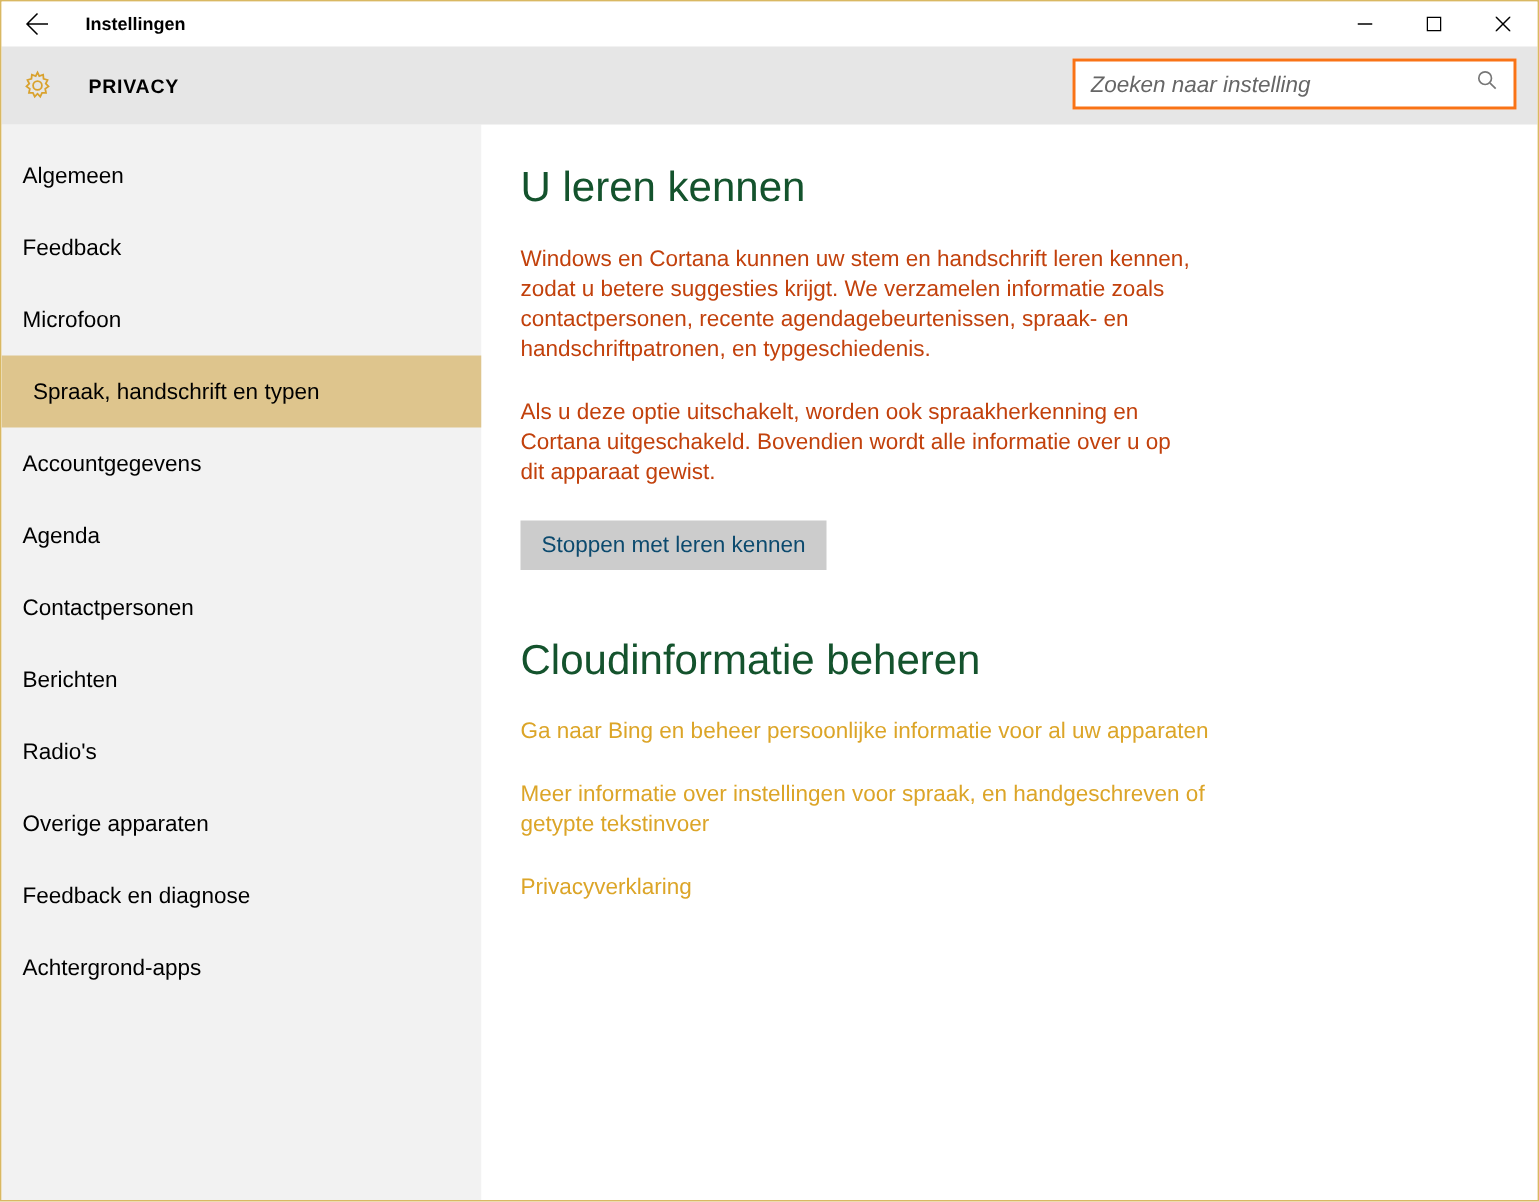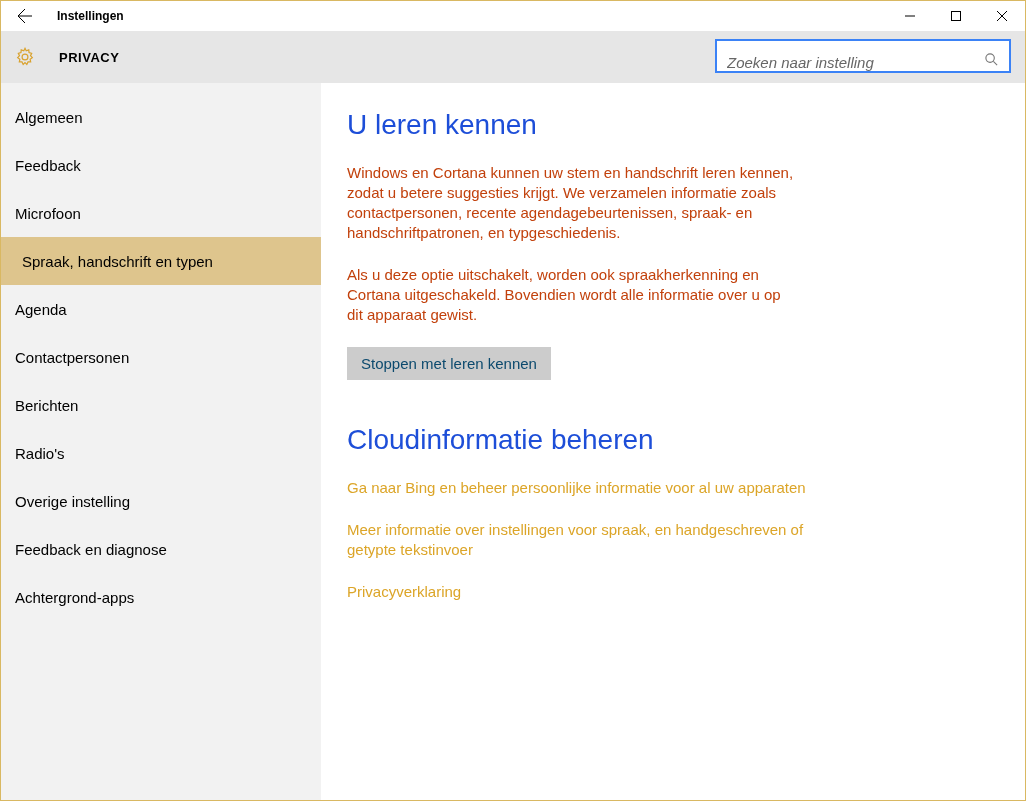--- a/index.html
+++ b/index.html
@@ -89,24 +89,24 @@
       letter-spacing: 0.5px;
       margin-left: 22px;
       color: #000;
     }
     .search-box {
       position: absolute;
       right: 14px;
       top: 8px;
       width: 296px;
       height: 34px;
-      border: 2px solid #3b82f6;
-      background: #fff;
-      display: flex;
-      align-items: flex-end;
+      border: 2px solid #f97316;
+      background: #fff;
+      display: flex;
+      align-items: center;
       padding: 0 10px;
     }
     .search-input {
       flex: 1;
       border: none;
       outline: none;
       font-size: 15px;
       color: #666;
       font-style: italic;
       background: transparent;
@@ -149,21 +149,21 @@
 
     
     .main {
       flex: 1;
       background: #fff;
       padding: 26px 36px 0 26px;
     }
     .section-heading {
       font-size: 28px;
       font-weight: 300;
-      color: #1d4ed8;
+      color: #14532d;
       margin-bottom: 22px;
     }
     .body-text {
       font-size: 15px;
       line-height: 20px;
       color: #c2410c;
       max-width: 450px;
       margin-bottom: 22px;
     }
     .action-button {
@@ -248,33 +248,36 @@
       <div class="sidebar-item">
         <span>Feedback</span>
       </div>
       <div class="sidebar-item">
         <span>Microfoon</span>
       </div>
       <div class="sidebar-item selected">
         <span>Spraak, handschrift en typen</span>
       </div>
       <div class="sidebar-item">
+        <span>Accountgegevens</span>
+      </div>
+      <div class="sidebar-item">
         <span>Agenda</span>
       </div>
       <div class="sidebar-item">
         <span>Contactpersonen</span>
       </div>
       <div class="sidebar-item">
         <span>Berichten</span>
       </div>
       <div class="sidebar-item">
         <span>Radio's</span>
       </div>
       <div class="sidebar-item">
-        <span>Overige instelling</span>
+        <span>Overige apparaten</span>
       </div>
       <div class="sidebar-item">
         <span>Feedback en diagnose</span>
       </div>
       <div class="sidebar-item">
         <span>Achtergrond-apps</span>
       </div>
     </div>
 
   <div class="main">

